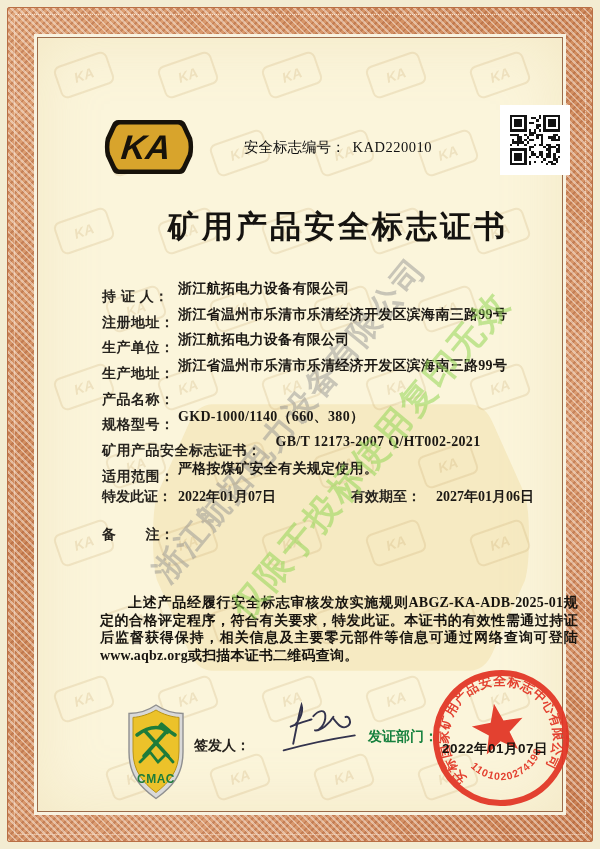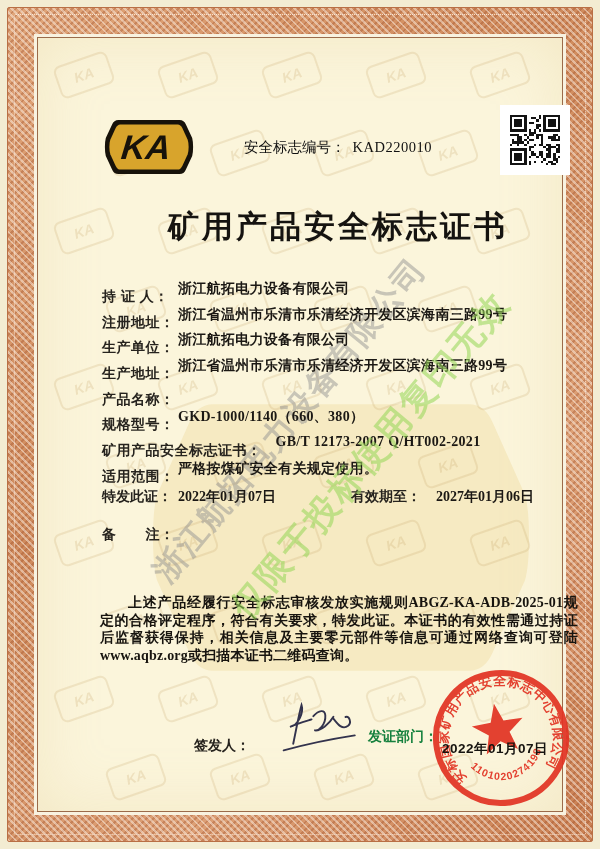--- a/index.html
+++ b/index.html
@@ -282,20 +282,34 @@
       </div>
 
       <div class="remark-row">
         <span class="field-label">备　　注：</span>
         <span class="field-value"></span>
       </div>
     </div>
 
     <div class="statement">上述产品经履行安全标志审核发放实施规则ABGZ-KA-ADB-2025-01规定的合格评定程序，符合有关要求，特发此证。本证书的有效性需通过持证后监督获得保持，相关信息及主要零元部件等信息可通过网络查询可登陆www.aqbz.org或扫描本证书二维码查询。</div>
 
+    <div class="cmac-shield">
+      <svg viewBox="0 0 58 96" width="58" height="96">
+        <path d="M29,1 C37,6.5 48,9.5 56,9.5 L56,48 C56,71 45,83 29,94.5 C13,83 2,71 2,48 L2,9.5 C10,9.5 21,6.5 29,1 Z" fill="#d9d9d9" stroke="#8f8f8f" stroke-width="1.4"></path>
+        <path d="M29,6 C36,10.5 46,13.2 52,13.4 L52,47 C52,67 42,78.5 29,88.5 C16,78.5 6,67 6,47 L6,13.4 C12,13.2 22,10.5 29,6 Z" fill="#ecc22a" stroke="#b99416" stroke-width="1"></path>
+        <g stroke="#1e7c3a" fill="none" stroke-linecap="round">
+          <path d="M10,31 Q29,16 48,31" stroke-width="3.6"></path>
+          <line x1="18" y1="27" x2="41" y2="52" stroke-width="3.6"></line>
+          <line x1="40" y1="27" x2="17" y2="52" stroke-width="3.6"></line>
+          <path d="M13,58 L23,48 L31,58 L39,50 L46,58" stroke-width="2.8"></path>
+        </g>
+        <rect x="31" y="21" width="13" height="6" rx="1.5" transform="rotate(40 37 24)" fill="#1e7c3a"></rect>
+        <text x="29" y="79" text-anchor="middle" font-size="12" font-weight="900" font-family="Liberation Sans, sans-serif" fill="#1e7c3a" letter-spacing="0.5">CMAC</text>
+      </svg>
+    </div>
 
     <div class="signer-label">签发人：</div>
     <div class="signature">
       <svg viewBox="0 0 82 55" width="82" height="55">
         <g stroke="#33334d" stroke-width="1.9" fill="none" stroke-linecap="round">
           <path d="M16,44 C20,30 24,14 27,6 C29,14 22,26 14,27 C22,24 32,22 36,21"></path>
           <path d="M38,18 C44,12 50,12 50,18 C50,27 42,34 38,32 C44,34 54,26 58,20"></path>
           <path d="M58,22 C62,28 66,34 72,30 C76,27 74,20 70,21"></path>
           <path d="M6,50 C26,46 54,42 78,40"></path>
         </g>

